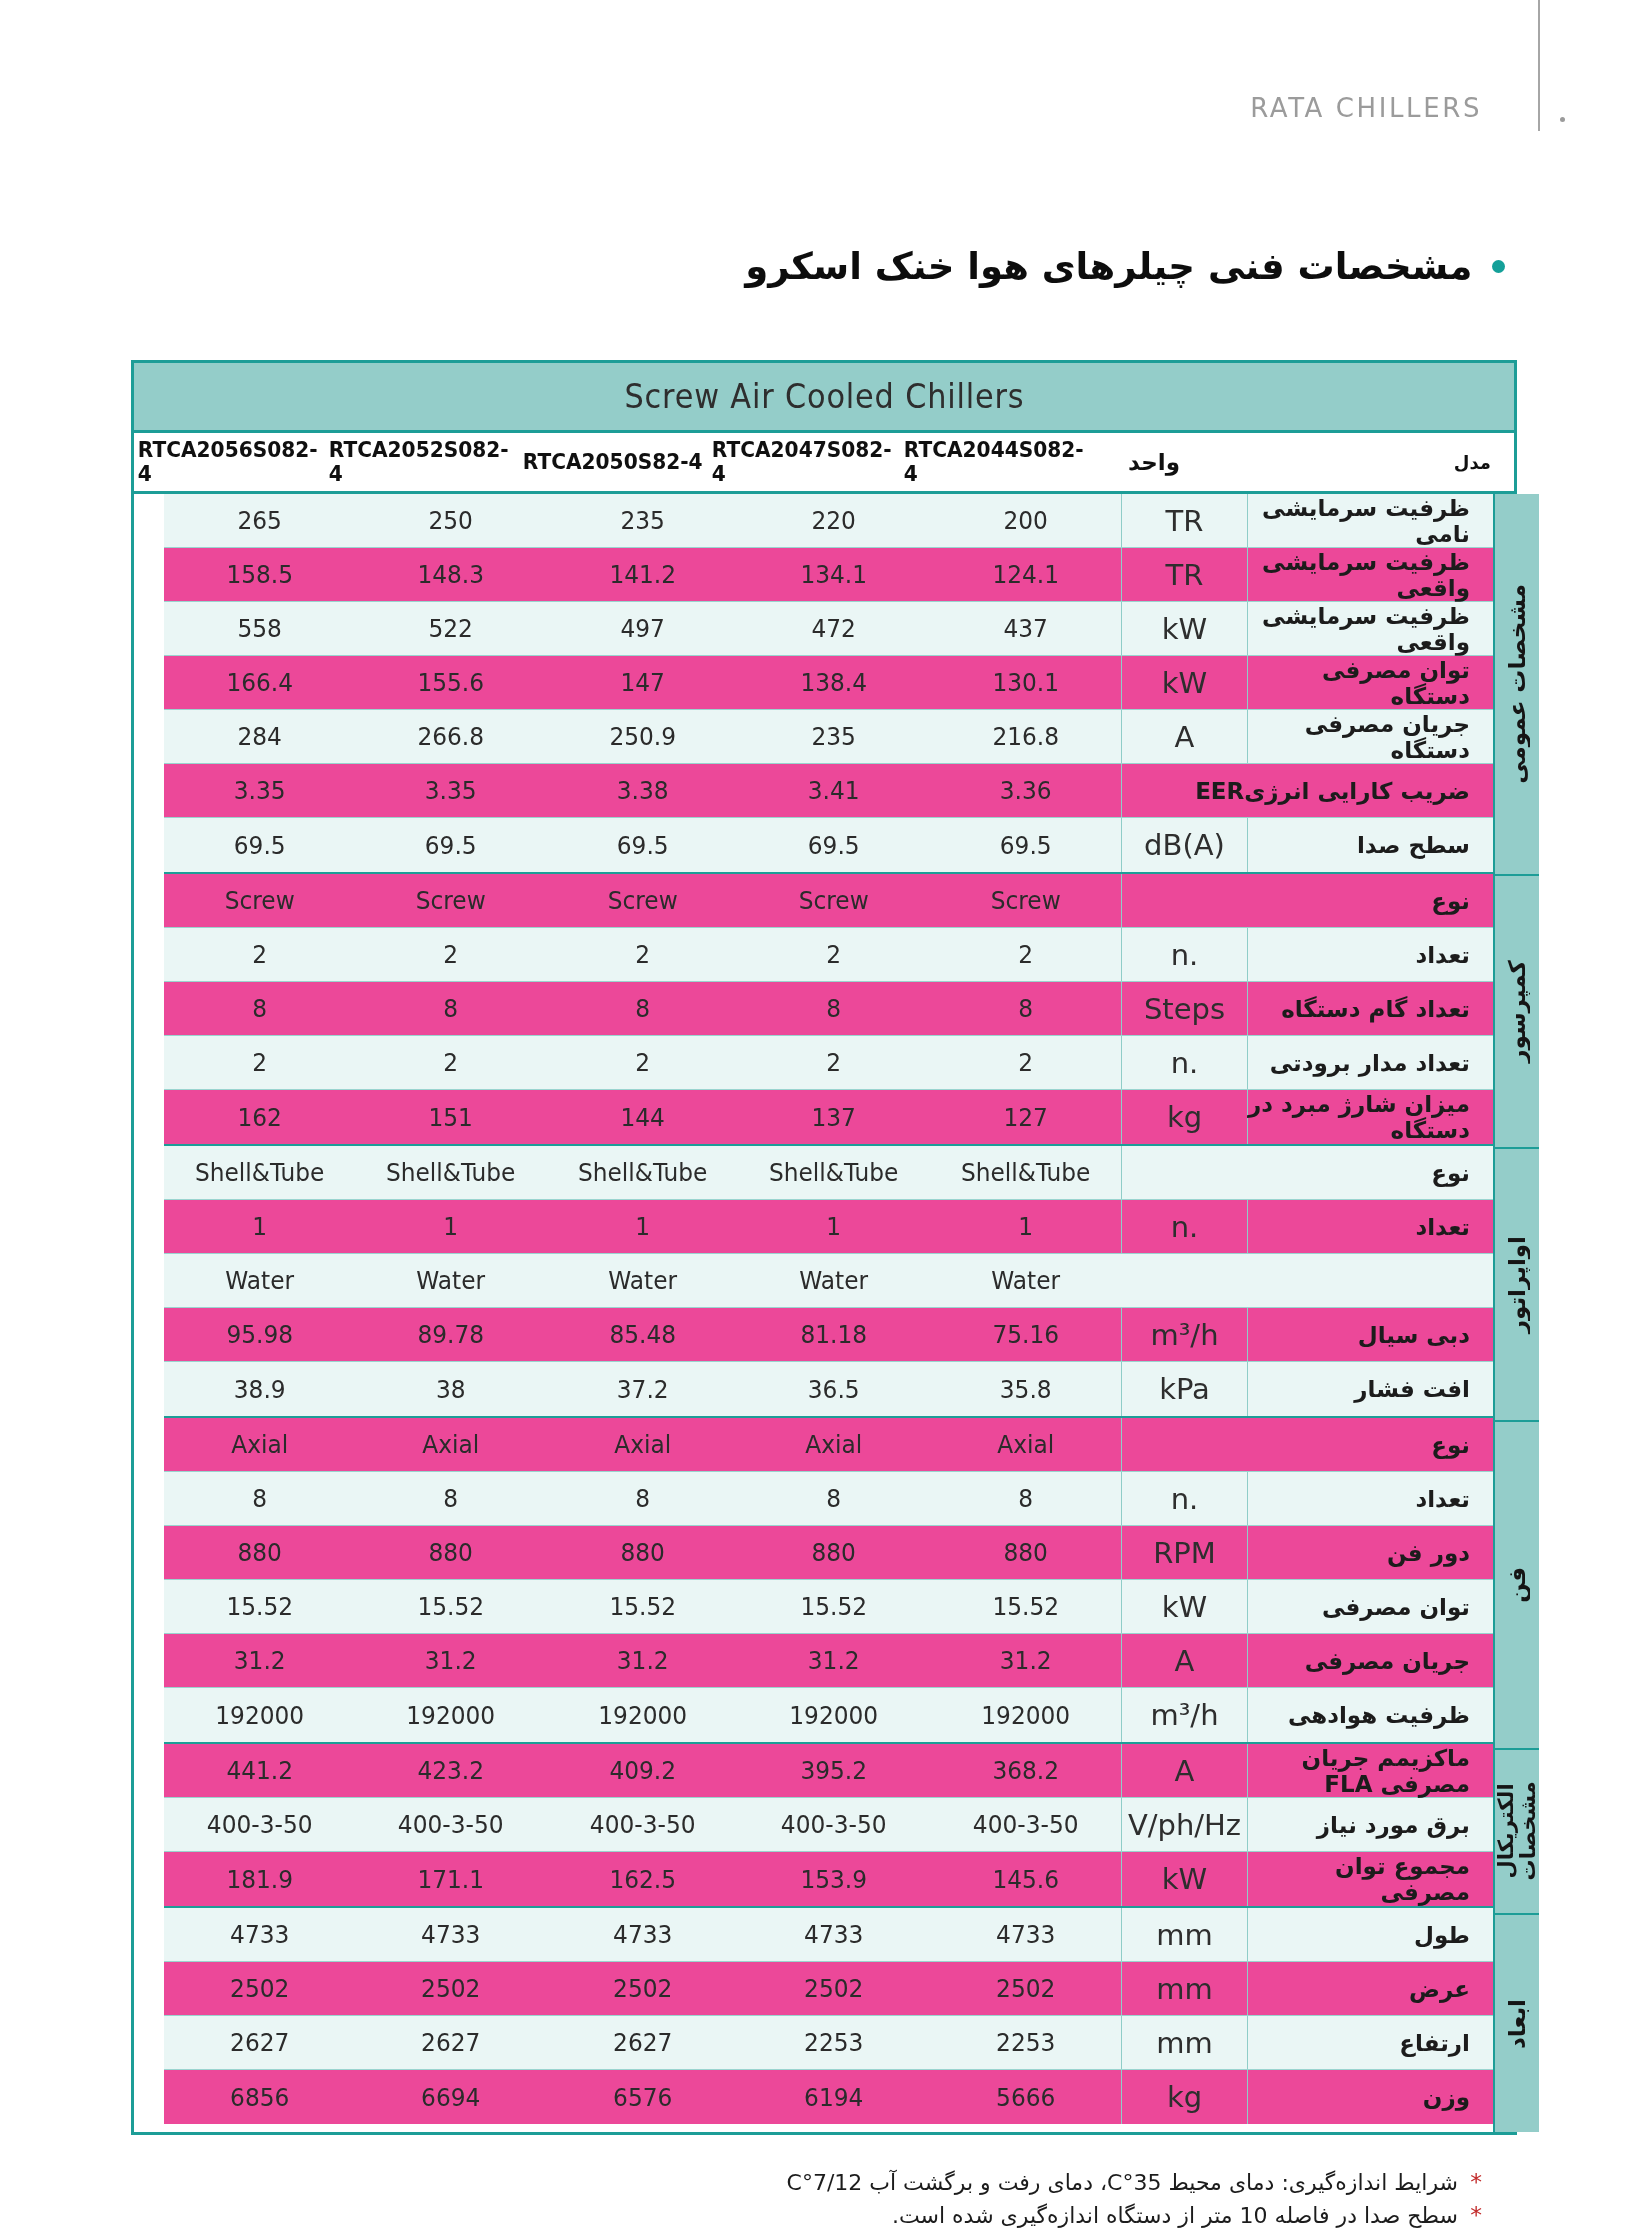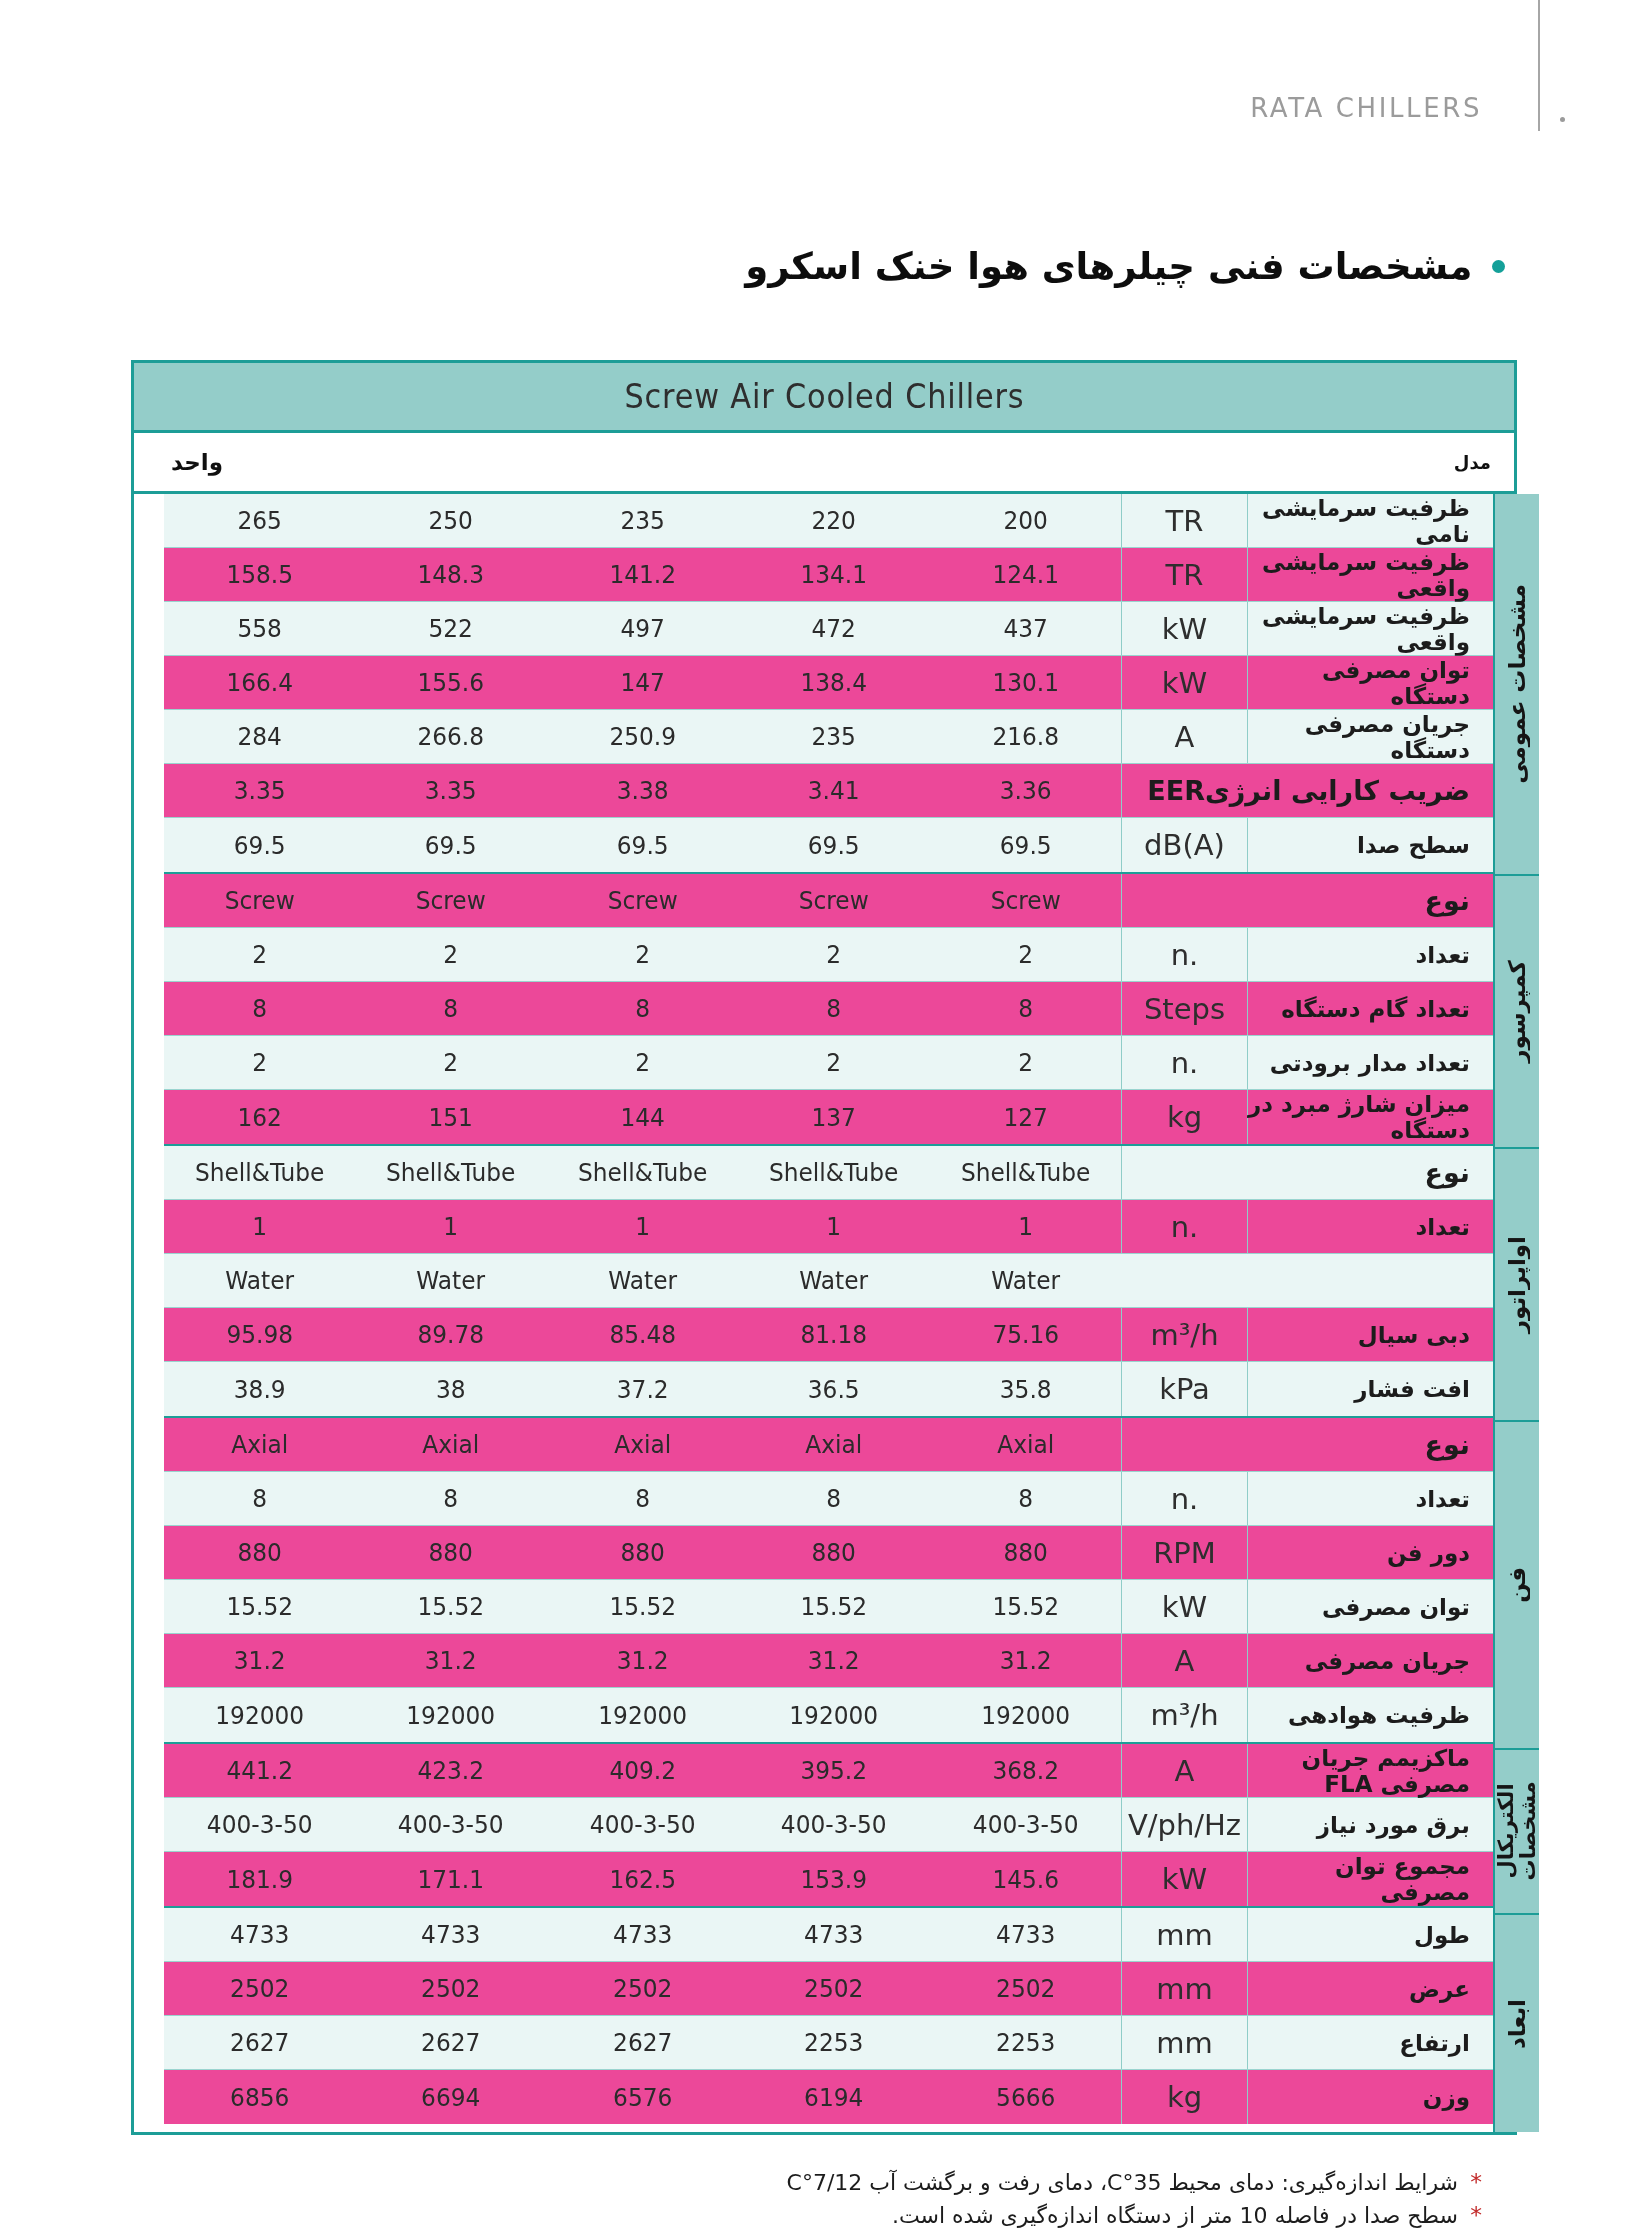--- a/index.html
+++ b/index.html
@@ -59,21 +59,21 @@
   .row .vals { width:957px; display:flex; }
   .vcell { flex:1; display:flex; align-items:center; justify-content:center;
            font-size:24.5px; color:#2b2b2b; transform:scaleX(.95); }
   .ucell { width:126px; box-sizing:border-box; border-left:1.7px solid #8fcdc8;
            display:flex; align-items:center; justify-content:center; font-size:29px; color:#2e2e2e; }
   .lcell { width:246px; box-sizing:border-box; border-left:1.7px solid #8fcdc8;
            display:flex; align-items:center; justify-content:flex-start;
            direction:rtl; padding-right:23px; font-size:23px; font-weight:bold; color:#1c1c1c; }
   .lcell-merged { width:372px; box-sizing:border-box; border-left:1.7px solid #8fcdc8;
            display:flex; align-items:center; justify-content:flex-start;
-           direction:rtl; padding-right:23px; font-size:27px; font-weight:bold; color:#1c1c1c; }
+           direction:rtl; padding-right:23px; font-size:23px; font-weight:bold; color:#1c1c1c; }
 
   .strip { width:50px; box-sizing:border-box; border-left:2.6px solid #1d9d97;
            display:flex; flex-direction:column; }
   .strip-cell { background:#94cdc9; box-sizing:border-box; border-bottom:2.6px solid #1d9d97;
                 display:flex; align-items:center; justify-content:center; overflow:hidden; }
   .strip-cell:last-child { border-bottom:none; }
   .strip-text { writing-mode:vertical-lr; transform:rotate(180deg);
                 font-size:23px; font-weight:bold; color:#151515; line-height:23px;
                 max-height:96%; text-align:center; direction:rtl; }
   .strip-text.small { font-size:21px; line-height:22px; }
@@ -97,20 +97,27 @@
   <div class="title-wrap">
     <span class="title-bullet"></span>
     <h1 class="title-text" dir="rtl">مشخصات فنی چیلرهای هوا خنک اسکرو</h1>
   </div>
 
   <div class="spec-table" id="spec-table">
       <div class="band">
         <div class="band-text">Screw Air Cooled Chillers</div>
       </div>
       <div class="model-row">
+        <div class="vals">
+          <div class="mcell">RTCA2056S082-4</div>
+          <div class="mcell">RTCA2052S082-4</div>
+          <div class="mcell">RTCA2050S82-4</div>
+          <div class="mcell">RTCA2047S082-4</div>
+          <div class="mcell">RTCA2044S082-4</div>
+        </div>
         <div class="unit-head">واحد</div>
         <div class="model-label">مدل</div>
       </div>
       <div class="main">
         <div class="sections">
           <div class="section">
             <div class="row light">
               <div class="vals">
                 <div class="vcell">265</div>
                 <div class="vcell">250</div>

